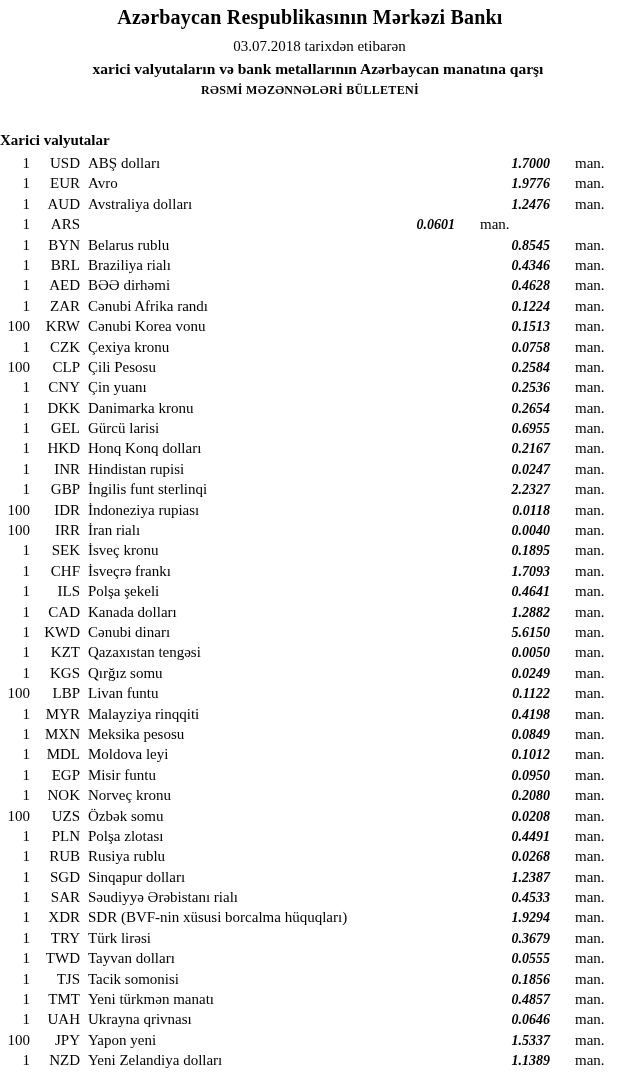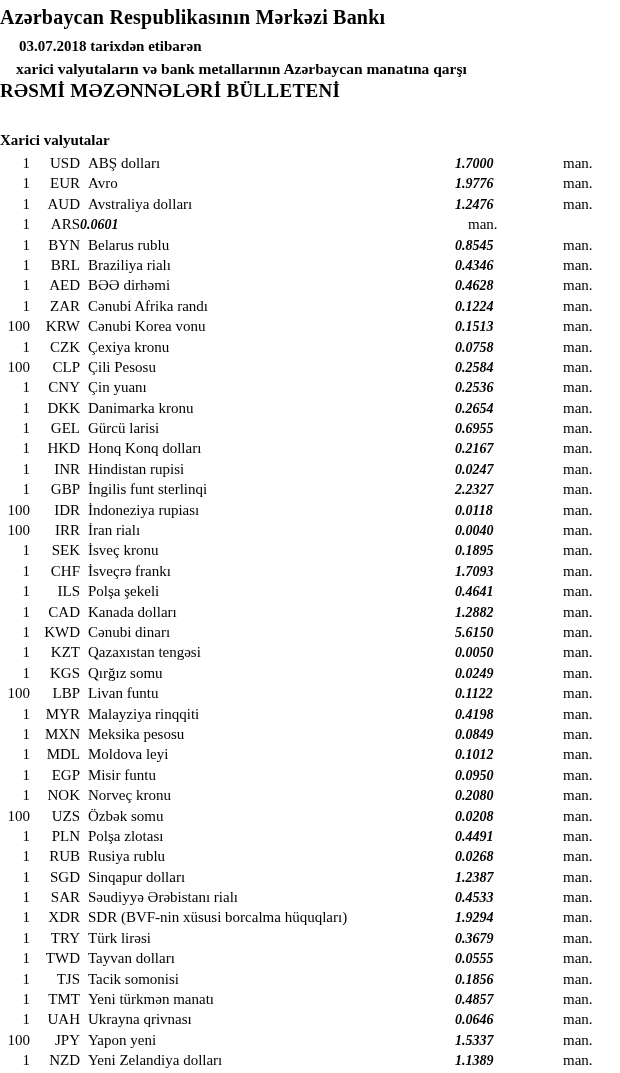--- a/index.html
+++ b/index.html
@@ -8,43 +8,43 @@
     background: #ffffff;
   }
   body {
     width: 620px;
     height: 1073px;
     overflow: hidden;
     color: #000000;
     font-family: "Liberation Serif", "DejaVu Serif", serif;
     -webkit-font-smoothing: antialiased;
   }
-  .header { padding-top: 5px; }
+  .header { text-align: center; padding-top: 5px; }
   .bank-name {
     font-size: 20px;
     font-weight: bold;
     line-height: 24px;
     letter-spacing: 0.2px;
   }
   .date-line {
     font-size: 15px;
-    font-weight: bold;
+    font-weight: normal;
     margin-top: 8px;
     line-height: 18px;
     padding-left: 19px;
   }
   .subtitle {
     font-size: 15.5px;
     font-weight: bold;
     margin-top: 4px;
     line-height: 19px;
     margin-left: 16px;
   }
   .bulletin-title {
-    font-size: 19px;
+    font-size: 12px;
     font-weight: bold;
     margin-top: 3px;
     line-height: 19px;
     letter-spacing: 0.3px;
   }
   .section-title {
     text-align: left;
     font-size: 15px;
     font-weight: bold;
     margin-top: 31px;
@@ -57,25 +57,26 @@
     align-items: baseline;
     height: 20.4px;
     font-size: 15px;
     line-height: 20.4px;
     white-space: nowrap;
   }
   .qty  { text-align: right; }
   .code { text-align: right; }
   .name { padding-left: 8px; }
   .rate {
+    text-align: right;
     font-weight: bold;
     font-style: italic;
     font-size: 14px;
   }
-  .man  { padding-left: 13px; }
+  .man  { padding-left: 25px; }
 </style>
 </head>
 <body>
 
 <div class="header">
   <div class="bank-name">Azərbaycan Respublikasının Mərkəzi Bankı</div>
   <div class="date-line">03.07.2018 tarixdən etibarən</div>
   <div class="subtitle">xarici valyutaların və bank metallarının Azərbaycan manatına qarşı</div>
   <div class="bulletin-title">RƏSMİ MƏZƏNNƏLƏRİ BÜLLETENİ</div>
 </div>

